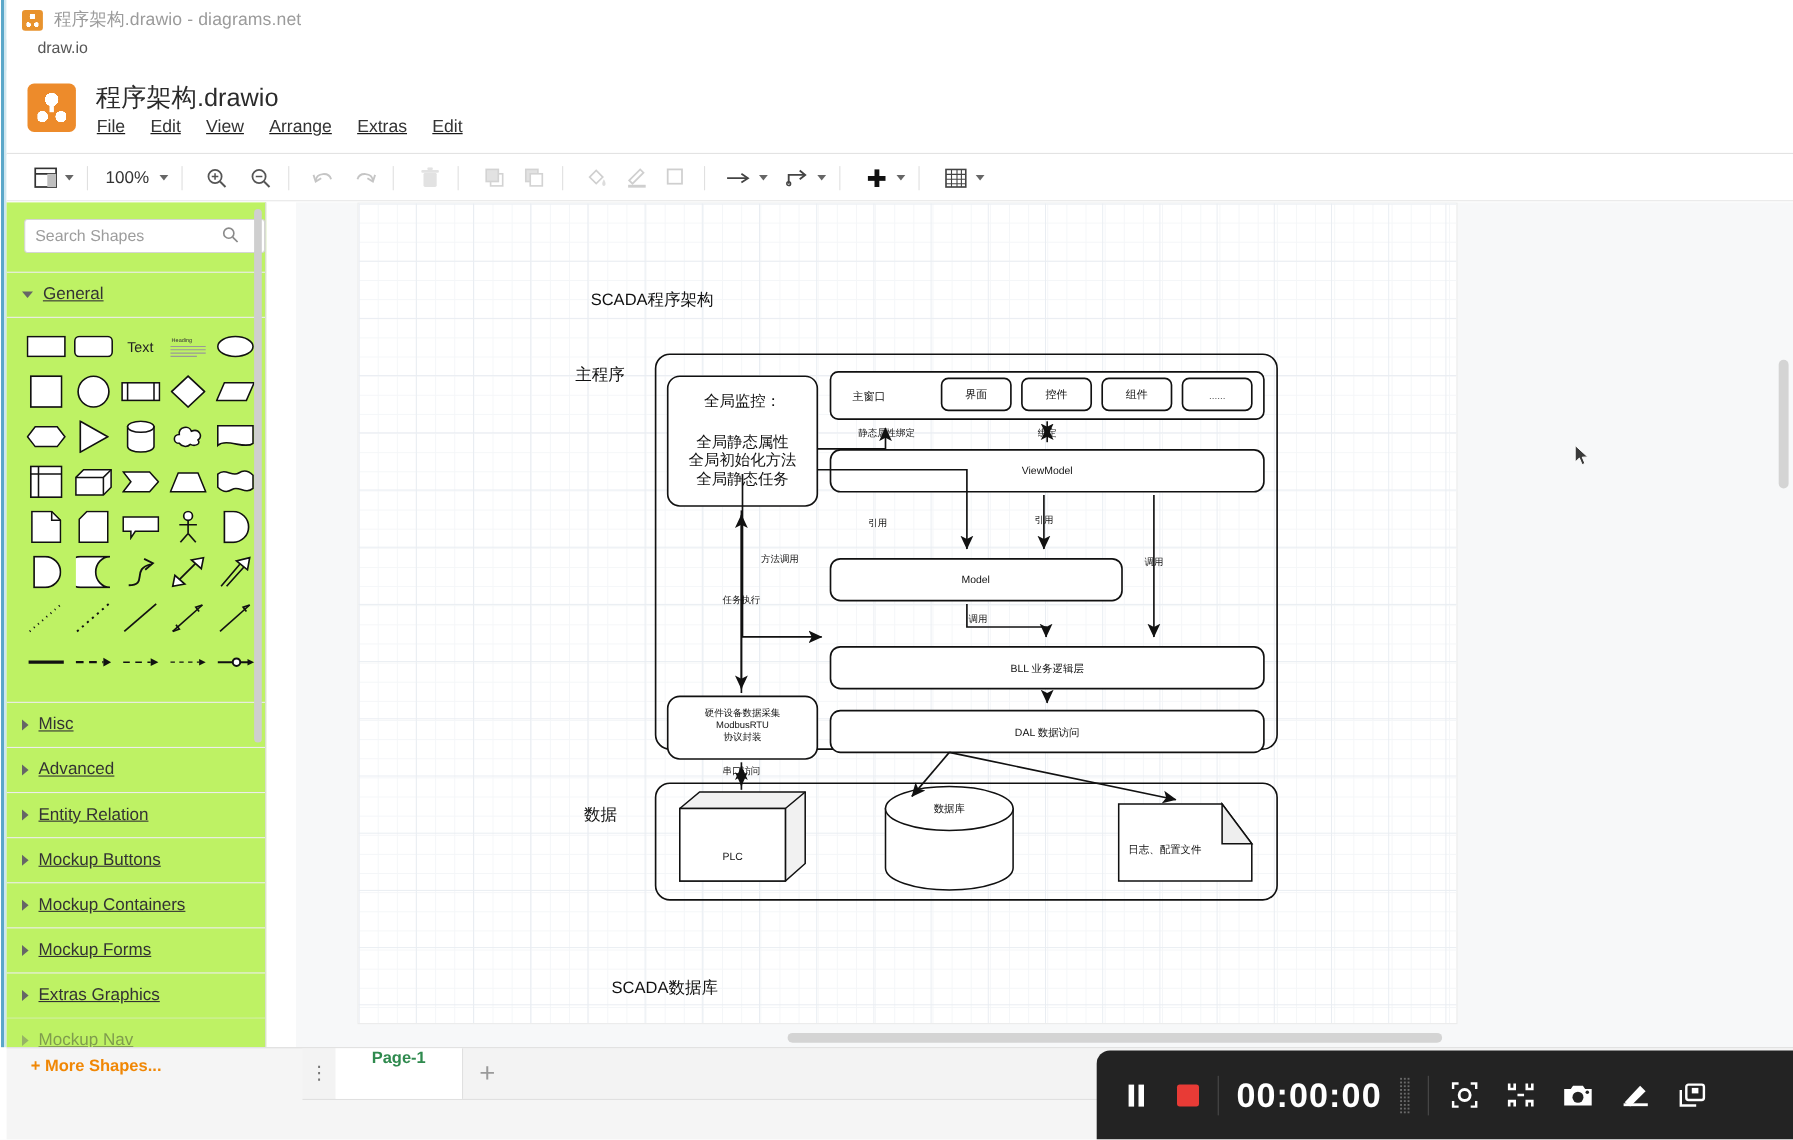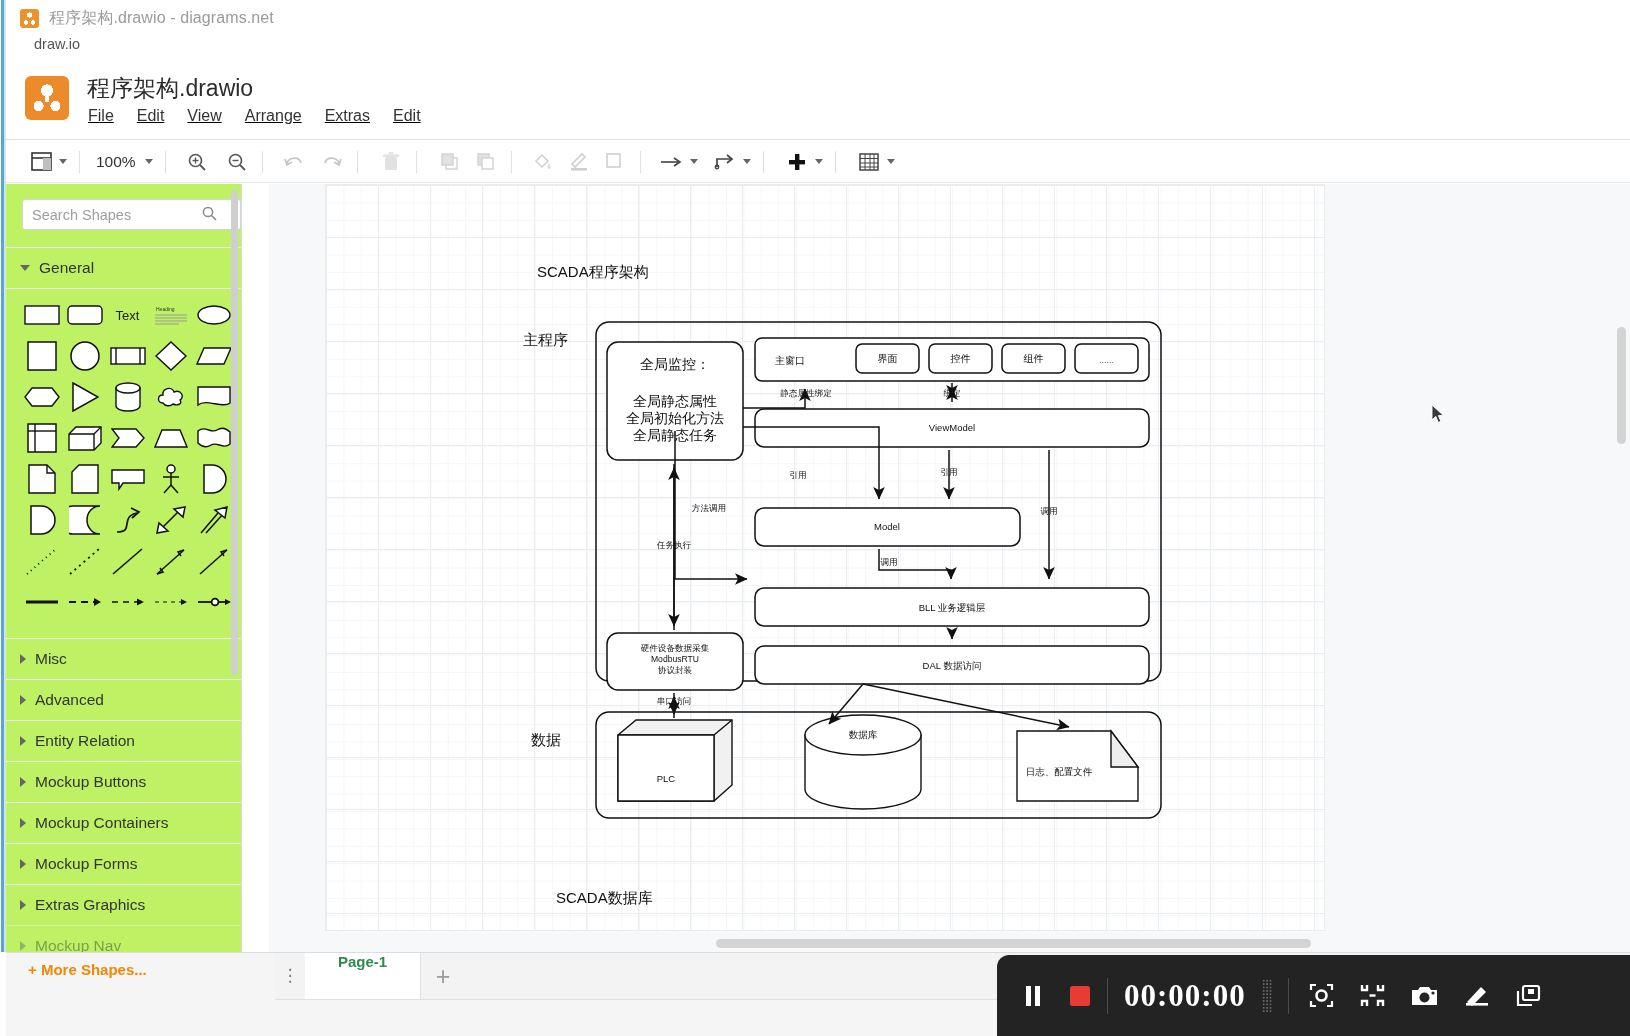--- a/index.html
+++ b/index.html
@@ -54,21 +54,21 @@
   
   #sidebar{ position:absolute; left:6px; top:184px; width:236px; height:768px; background:#bef264;
             border-right:1px solid #dcdcdc; overflow:hidden; }
   #search-wrap{ margin:15px 14px 0 16px; position:relative; }
   #search-input{ width:219px; height:31px; border:1px solid #d5d5d5; border-radius:3px;
                  font-size:14.5px; padding:0 28px 0 9px; color:#555; background:#fff;
                  font-family:inherit; outline:none; }
   #search-input::placeholder{ color:#9d9d9d; }
   #search-icon{ position:absolute; right:10px; top:7px; width:15px; height:15px; }
   .sec-head{ display:flex; align-items:center; gap:9px; padding:11px 0 11px 14px;
-             border-top:1px solid #ededed; font-size:15.5px; color:#333; }
+             border-top:1px solid #ededed; font-size:15.5px; color:#333;text-decoration:underline; }
   .tri-down{ width:0;height:0;border-left:5px solid transparent;border-right:5px solid transparent;
              border-top:6px solid #666; }
   .tri-right{ width:0;height:0;border-top:5px solid transparent;border-bottom:5px solid transparent;
               border-left:6px solid #666; }
   #general-body{ border-top:1px solid #ededed; padding:9px 0 12px 14px; }
   .shape-row{ display:flex; gap:0; margin-bottom:7px; }
   .shape-cell{ width:43px; height:34px; display:flex; align-items:center; justify-content:center; }
   #sb-scroll{ position:absolute; right:3px; top:6px; width:7px; height:485px; border-radius:4px;
               background:#cfcfcf; }
   #panel-handle{ position:absolute; left:269px; top:580px; width:8px; height:16px;
@@ -104,21 +104,21 @@
              display:flex; justify-content:center;
              font-size:15px; font-weight:bold; color:#2f8a4e; }
   #tab-add{ width:44px; text-align:center; color:#9a9a9a; font-size:25px; font-weight:300; }
   
   #recorder{ position:absolute; left:997px; top:955px; width:633px; height:81px;
              background:#232323; border-radius:12px 0 0 0; display:flex; align-items:center;
              padding:0 18px 0 26px; gap:0; }
   .rec-btn{ display:flex; align-items:center; justify-content:center; color:#fff; }
   .rec-sep{ width:1px; height:36px; background:#4a4a4a; margin:0 16px; }
   #rec-time{ font-size:31px; color:#fff; letter-spacing:1px;
-             font-family:Liberation Serif, serif; font-weight:bold; }
+             font-family:Liberation Sans, sans-serif; font-weight:bold; }
   #rec-grip{ width:10px; height:34px; margin-left:16px;
              background-image:radial-gradient(#6a6a6a 1px, transparent 1.2px);
              background-size:3.4px 3.4px; }
   
   #cursor{ position:absolute; left:1162px; top:220px; width:14px; height:20px; }
 </style>
 </head>
 <body>
 
 <div id="app-window">

